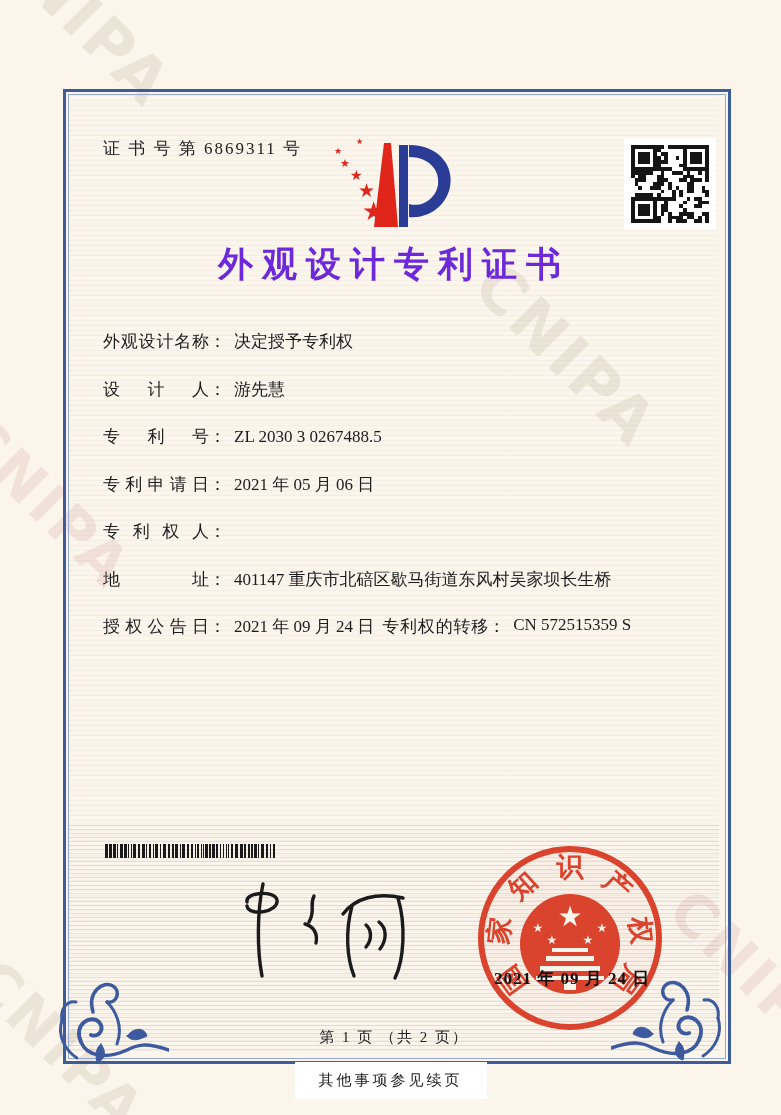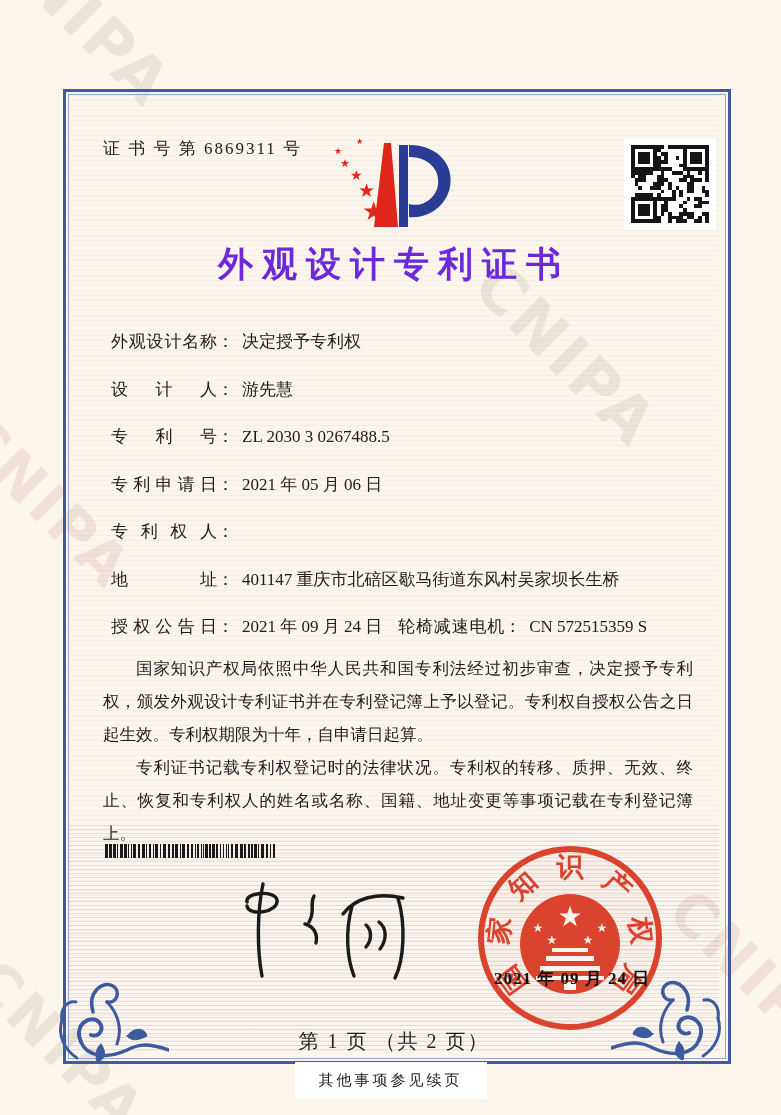--- a/index.html
+++ b/index.html
@@ -18,36 +18,36 @@
     background:repeating-linear-gradient(180deg,rgba(104,108,152,0.16) 0 1px,transparent 1px 4px);}
   .cert-no{position:absolute;left:103px;top:137px;font-size:17px;letter-spacing:2px;color:#222;}
   .logo{position:absolute;left:328px;top:130px;}
   .qr{position:absolute;left:624px;top:138px;width:78px;height:78px;background:#fff;padding:7px;}
   .qr-grid{display:grid;width:78px;height:78px;grid-template-columns:repeat(21,1fr);grid-template-rows:repeat(21,1fr);}
   .qb{background:#151515;}
   .title{position:absolute;left:63px;top:241px;width:662px;margin:0;text-align:center;
     font-size:35px;font-weight:bold;letter-spacing:9px;color:#6d28d9;}
   .fields{position:absolute;left:103px;top:330px;width:590px;font-size:17px;color:#1c1c1c;}
   .frow{display:flex;align-items:baseline;height:47.5px;white-space:nowrap;}
-  .fpair{display:flex;align-items:center;}
-  .flabel{display:inline-block;width:106px;text-align:justify;text-align-last:justify;margin-left:8px;}
+  .fpair{display:flex;align-items:flex-start;}
+  .flabel{display:inline-block;width:106px;text-align:justify;text-align-last:justify;}
   .fcolon{margin-right:8px;}
   .pair2{margin-left:8px;}
   .paras{position:absolute;left:103px;top:652px;width:590px;font-size:16.5px;line-height:33px;
     color:#1c1c1c;text-align:justify;}
   .paras p{margin:0;text-indent:2em;}
   .barcode{position:absolute;left:105px;top:844px;width:206px;height:14px;display:flex;align-items:stretch;}
   .barcode div{background:#1a1a1a;height:100%;flex:0 0 auto;}
   .officer{position:absolute;left:113px;top:898px;font-size:17px;line-height:37px;color:#1c1c1c;letter-spacing:2px;}
   .signature{position:absolute;left:225px;top:870px;}
   .seal{position:absolute;left:474px;top:842px;opacity:.95;}
   .seal-date{position:absolute;left:468px;top:967px;width:208px;text-align:center;z-index:5;
     font-size:17px;font-weight:600;color:#111;letter-spacing:1px;}
   .page-info{position:absolute;left:63px;top:1028px;width:662px;text-align:center;
-    font-size:20px;letter-spacing:2px;color:#222;}
+    font-size:15px;letter-spacing:2px;color:#222;}
   .flourish{position:absolute;}
   .flourish.left{left:47px;top:974px;}
   .flourish.right{left:611px;top:972px;transform:scaleX(-1);}
   .note{position:absolute;left:50%;top:1062px;transform:translateX(-50%);background:#ffffff;
     padding:9px 24px;font-size:15px;letter-spacing:3px;color:#222;white-space:nowrap;}
 </style>
 </head>
 <body>
 
 <div class="page">
@@ -556,31 +556,27 @@
         <span class="fcolon">：</span>
       <span class="fvalue">401147 重庆市北碚区歇马街道东风村吴家坝长生桥</span>
     </div>
     <div class="frow">
       <span class="fpair">
         <span class="flabel">授权公告日</span>
           <span class="fcolon">：</span>
         <span class="fvalue">2021 年 09 月 24 日</span>
       </span>
       <span class="fpair pair2">
-        <span class="flabel">轮椅减速电机</span>
+        <span class="flabel">专利权的转移</span>
           <span class="fcolon">：</span>
         <span class="fvalue">CN 572515359 S</span>
       </span>
     </div>
   </div>
 
-  <div class="paras">
-    <p>国家知识产权局依照中华人民共和国专利法经过初步审查，决定授予专利权，颁发外观设计专利证书并在专利登记簿上予以登记。专利权自授权公告之日起生效。专利权期限为十年，自申请日起算。</p>
-    <p>专利证书记载专利权登记时的法律状况。专利权的转移、质押、无效、终止、恢复和专利权人的姓名或名称、国籍、地址变更等事项记载在专利登记簿上。</p>
-  </div>
 
   <div class="barcode">
       <div style="width: 3px; margin-right: 1px;"></div>
       <div style="width: 3px; margin-right: 1px;"></div>
       <div style="width: 3px; margin-right: 1px;"></div>
       <div style="width: 1px; margin-right: 2px;"></div>
       <div style="width: 3px; margin-right: 1px;"></div>
       <div style="width: 3px; margin-right: 1px;"></div>
       <div style="width: 1px; margin-right: 2px;"></div>
       <div style="width: 1px; margin-right: 1px;"></div>

